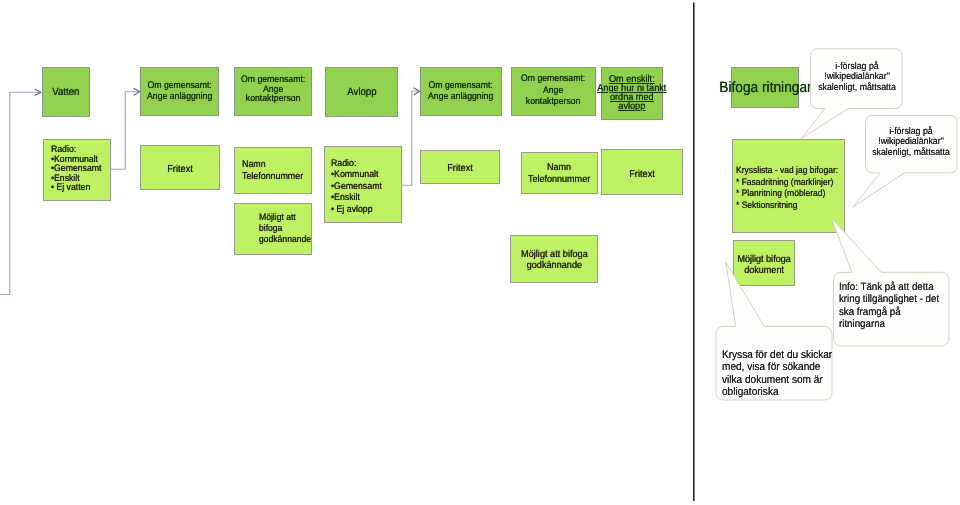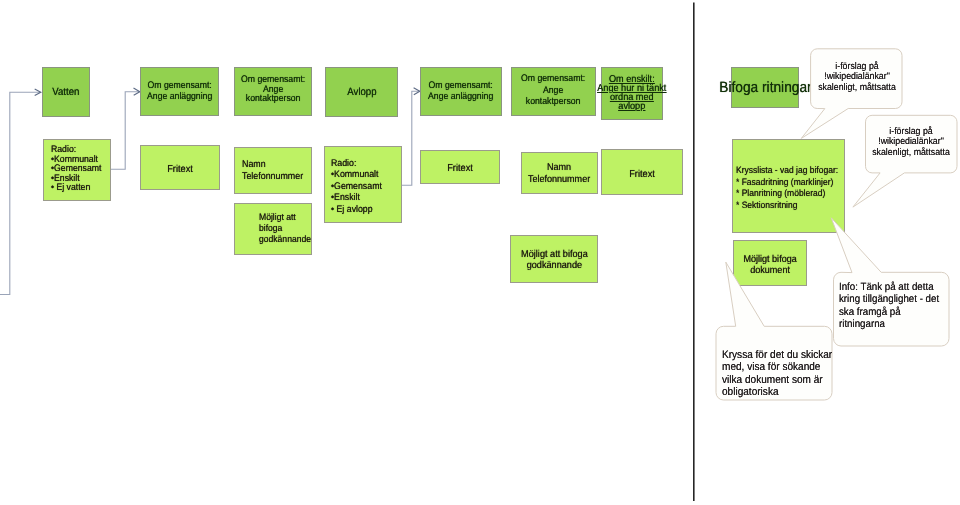--- a/index.html
+++ b/index.html
@@ -119,21 +119,21 @@
   <div class="box yellow ctr" style="left:510px;top:207px;width:88px;height:48px;font-size:10px;line-height:10.9px;margin-top:28px;">
       <span style="transform:scaleX(0.915) translateY(1.5px);">Möjligt att bifoga
 godkännande</span>
     </div>
   <div class="box yellow lf" style="left:732px;top:139px;width:113px;height:94px;font-size:9.3px;line-height:11.5px;padding-left:3px;">
       <span style="transform:scaleX(0.915) translateY(1.5px);">Krysslista - vad jag bifogar:
 * Fasadritning (marklinjer)
 * Planritning (möblerad)
 * Sektionsritning</span>
     </div>
-  <div class="box yellow ctr" style="left:733px;top:240px;width:74px;height:46px;font-size:9.9px;line-height:11.5px;">
+  <div class="box yellow ctr" style="left:733px;top:240px;width:62px;height:46px;font-size:9.9px;line-height:11.5px;">
       <span style="transform:scaleX(0.915) translateY(2px);">Möjligt bifoga
 dokument</span>
     </div>
 
   <svg class="layer bubbles" viewBox="0 0 960 505">
     <g fill="#fefefc" stroke="#d8cec1" stroke-width="1" stroke-linejoin="round">
       <path d="M 817.2 48.8 L 895.4 48.8 A 6.6 6.6 0 0 1 902 55.4 L 902 101.9 A 6.6 6.6 0 0 1 895.4 108.5 L 848.2 108.5 L 801.3 138.4 L 824.8 108.6 L 817.2 108.5 A 6.6 6.6 0 0 1 810.6 101.9 L 810.6 55.4 A 6.6 6.6 0 0 1 817.2 48.8 Z"></path>
       <path d="M 872.1 115.3 L 950.4 115.3 A 6.6 6.6 0 0 1 957 121.9 L 957 166.3 A 6.6 6.6 0 0 1 950.4 172.9 L 904.4 172.9 L 852.9 207.1 L 880.1 172.9 L 872.1 172.9 A 6.6 6.6 0 0 1 865.5 166.3 L 865.5 121.9 A 6.6 6.6 0 0 1 872.1 115.3 Z"></path>
       <path d="M 881.2 272.3 L 941.5 272.3 A 7.5 7.5 0 0 1 949 279.8 L 949 338.5 A 7.5 7.5 0 0 1 941.5 346 L 841 346 A 7.5 7.5 0 0 1 833.5 338.5 L 833.5 279.8 A 7.5 7.5 0 0 1 841 272.3 L 852 272.6 L 831.2 217.8 Z"></path>
       <path d="M 764.2 326.3 L 824.5 326.3 A 7.5 7.5 0 0 1 832 333.8 L 832 392.5 A 7.5 7.5 0 0 1 824.5 400 L 723.5 400 A 7.5 7.5 0 0 1 716 392.5 L 716 333.8 A 7.5 7.5 0 0 1 723.5 326.3 L 735.7 326.3 L 725.8 262.1 Z"></path>

